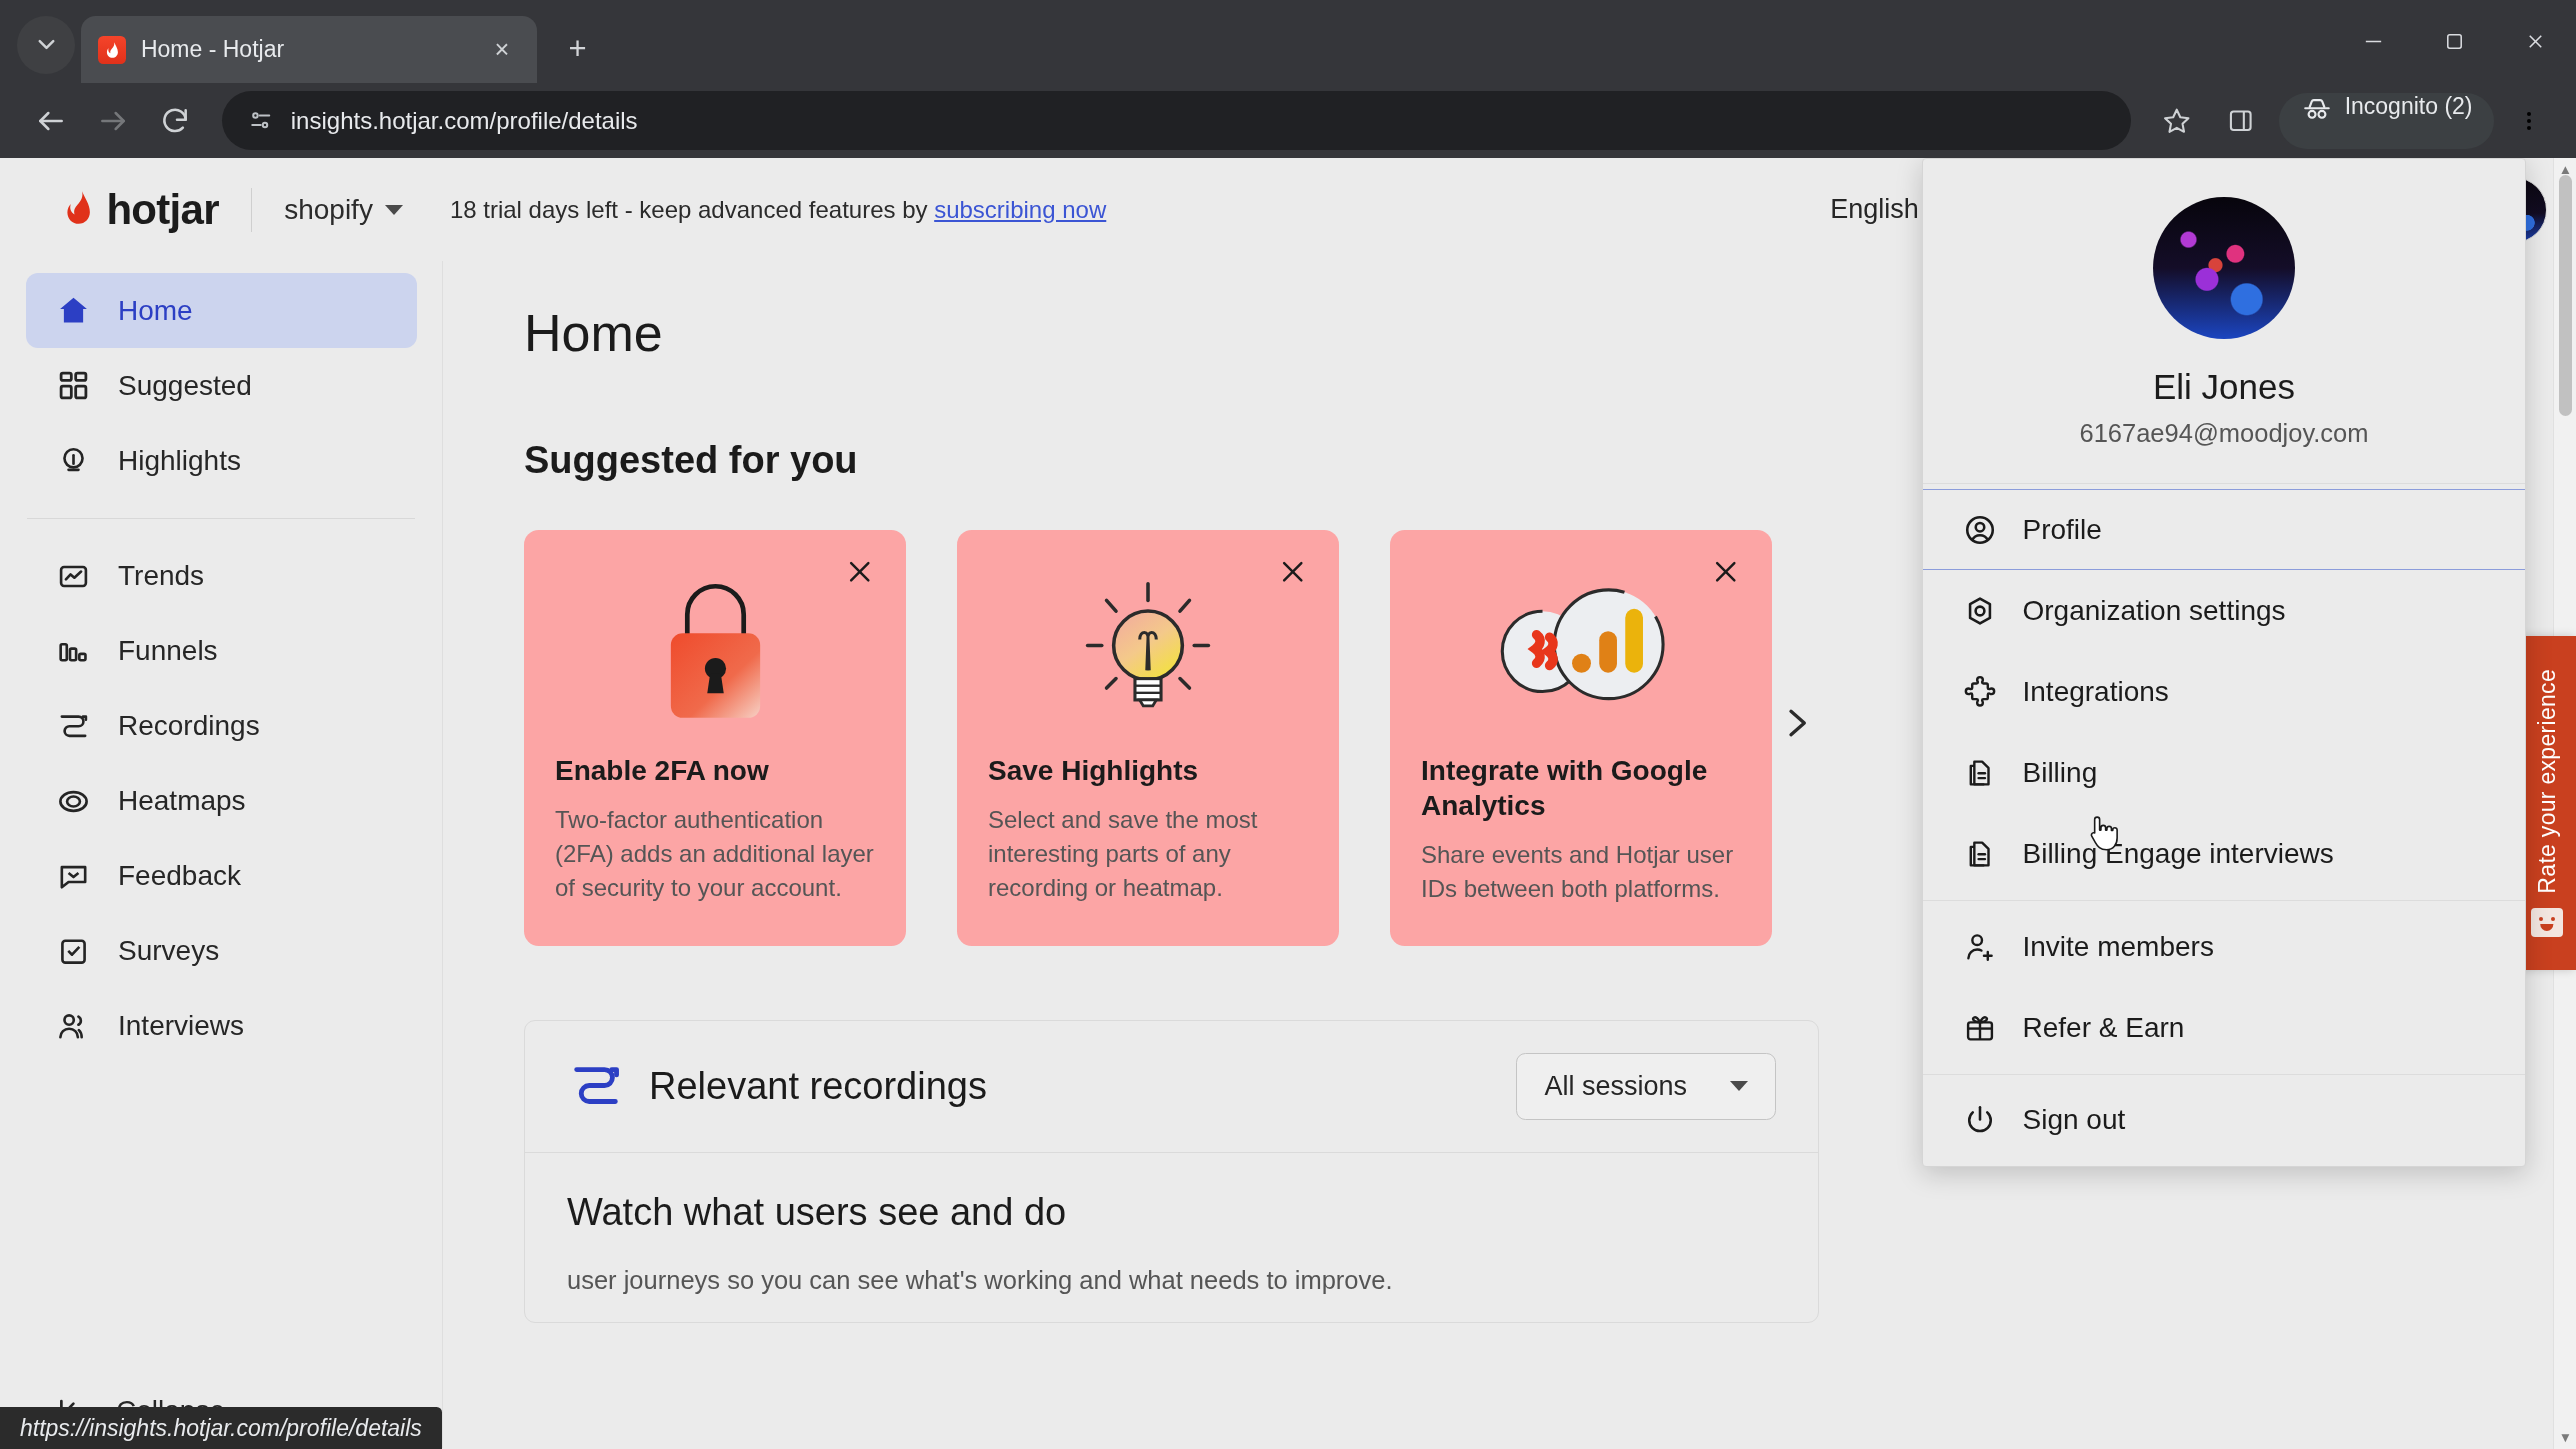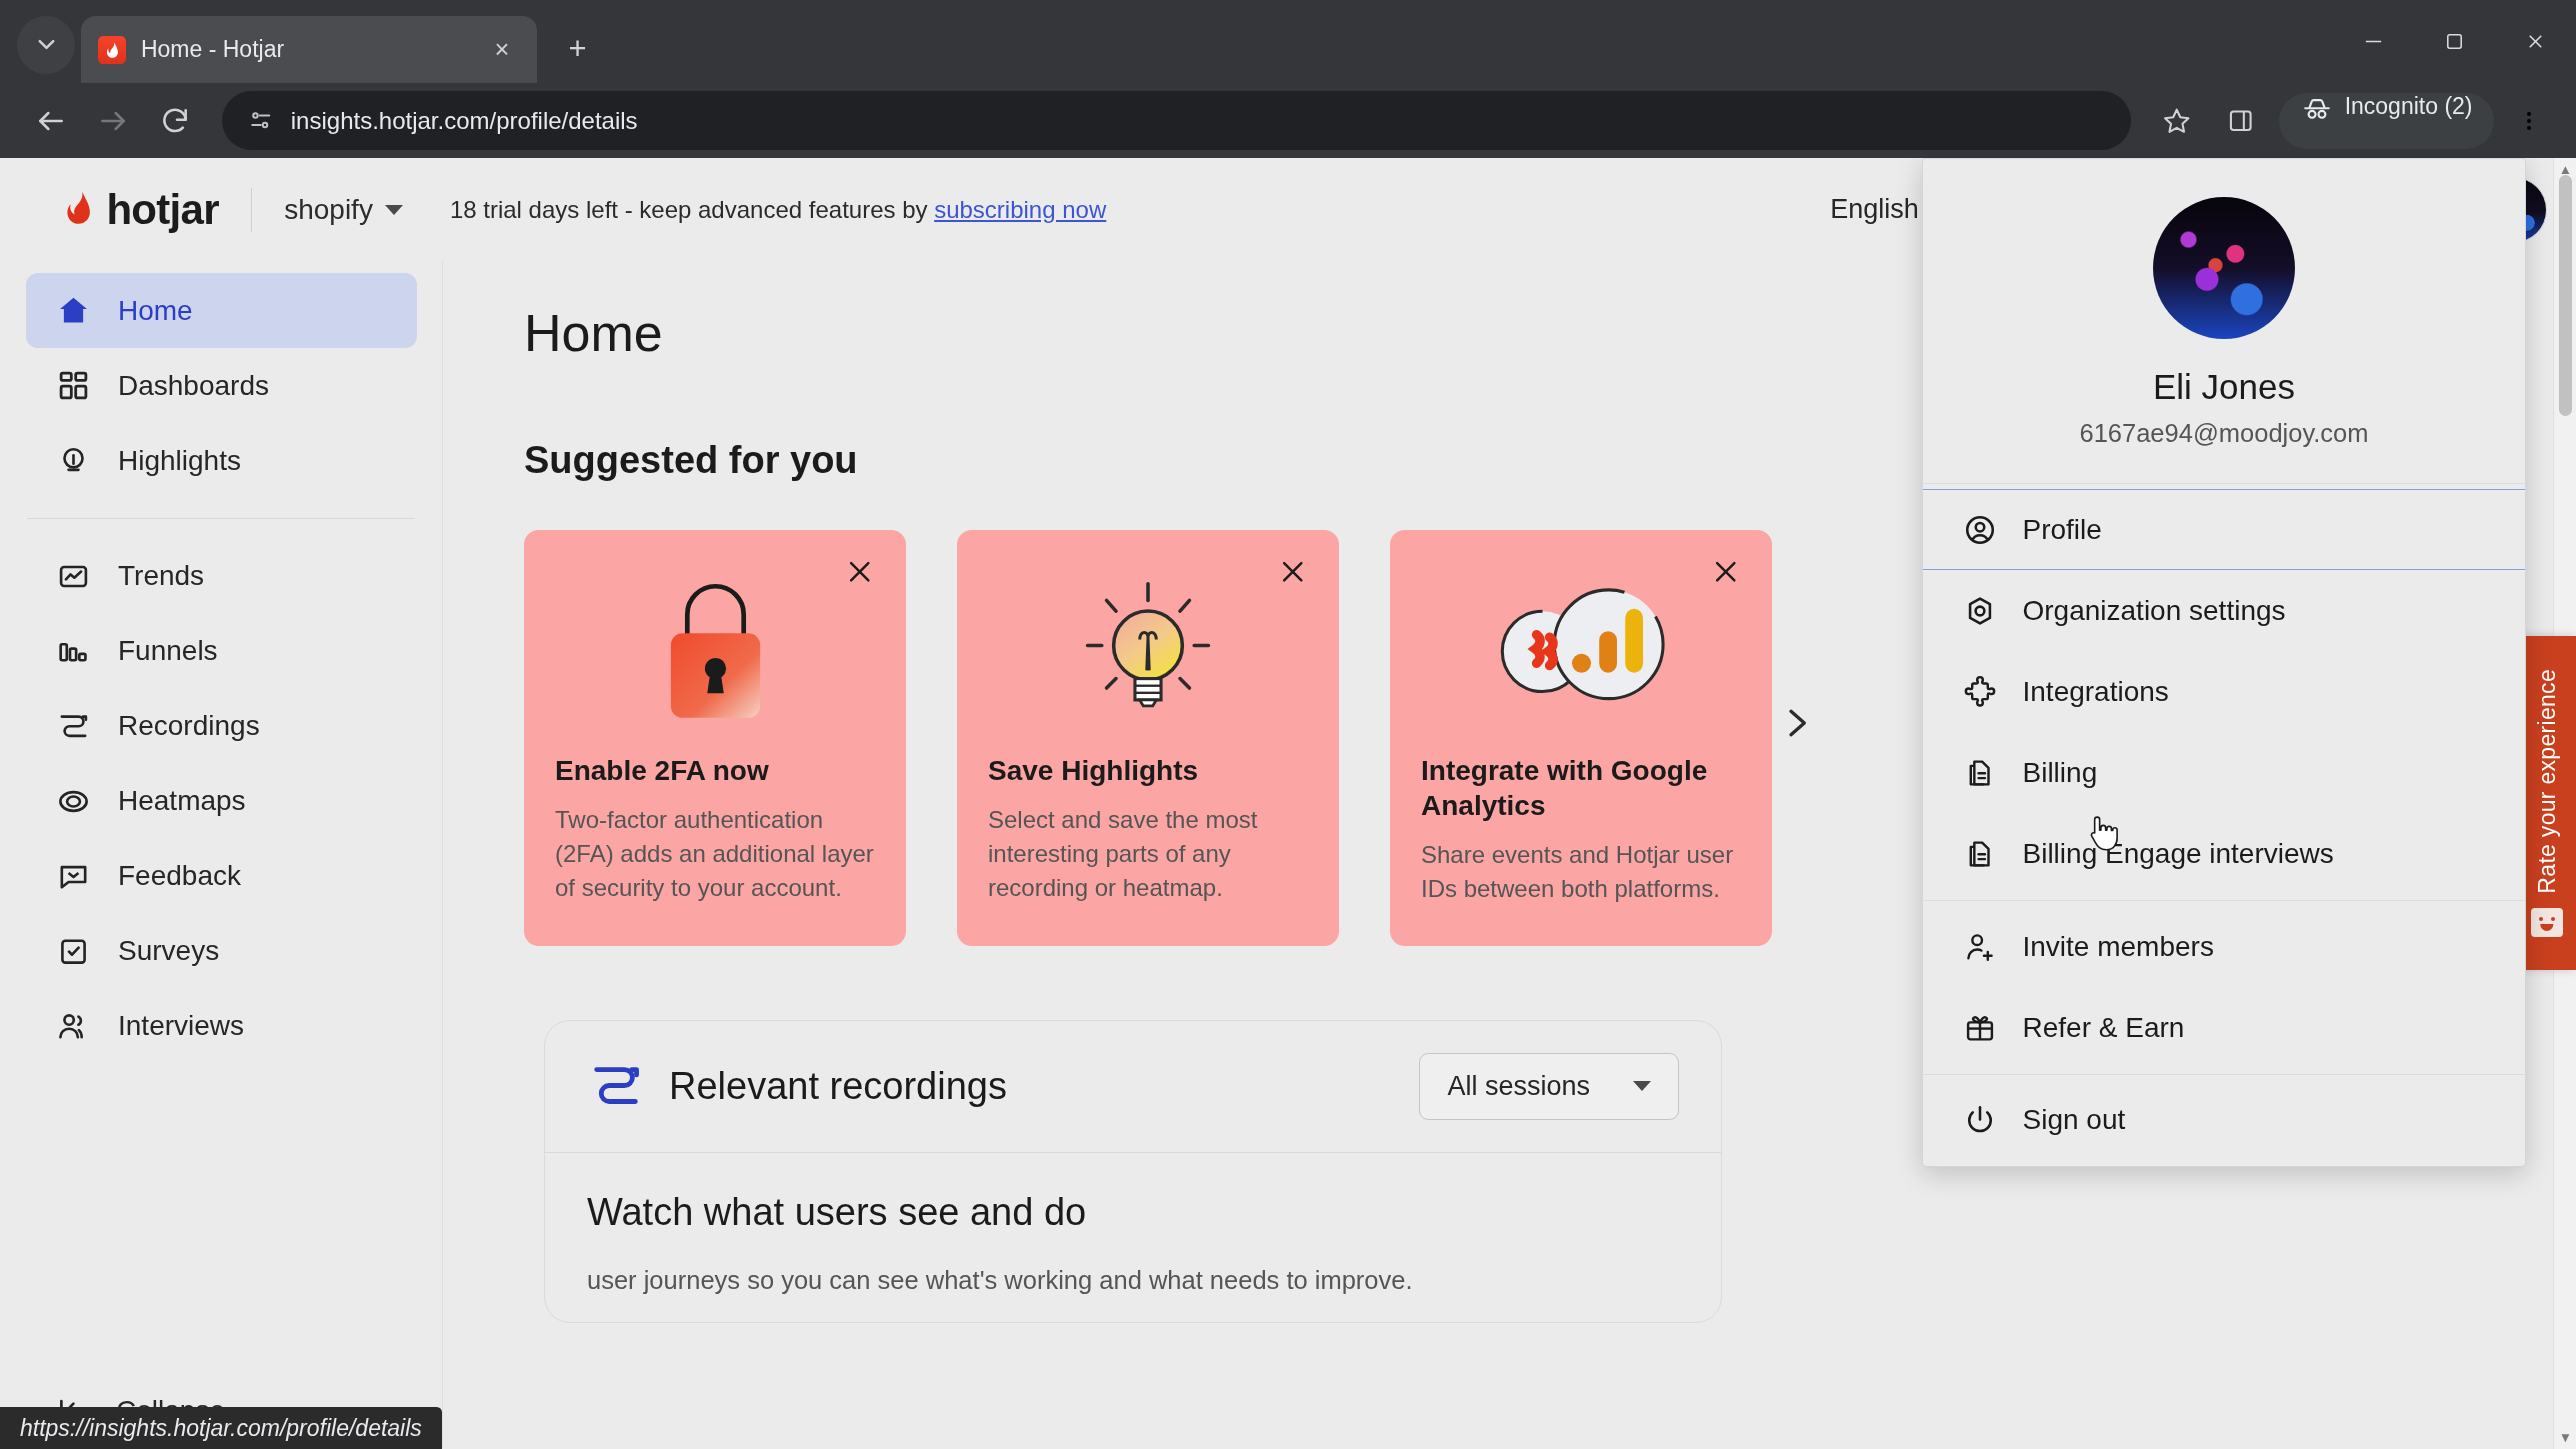--- a/index.html
+++ b/index.html
@@ -196,21 +196,21 @@
   .card-title { font-size: 28px; font-weight: 700; color:#1b1b1b; margin-top: 17.4px; line-height: 1.25; }
   .card-desc { font-size: 24px; color:#555; margin-top: 14.8px; line-height: 1.42; }
   .carousel-next {
     position:absolute; left: 1244px; top: 165px; width: 56px; height: 56px;
     display:flex;align-items:center;justify-content:center; cursor:pointer; color:#2b2b2b;
   }
   .carousel-next svg { width: 40px; height: 40px; }
 
   .panel {
     margin-top: 74px; background:#ebebeb; border: 0.7px solid #dadada;
-    border-radius: 26px; width: 1178px; margin-left: 20px;
+    border-radius: 11px; width: 1295px;
   }
   .panel-hdr { display:flex; align-items:center; padding: 32px 42px; }
   .panel-hdr .picon { width: 58px; height: 58px; margin-right: 24px; flex:none; }
   .panel-hdr .picon svg { width: 58px; height: 58px; }
   .panel-title { font-size: 38px; color:#1b1b1b; }
   .sess-select {
     margin-left:auto; border:0.7px solid #c4c4c4; border-radius: 9.4px; background:#efefef;
     padding: 17.4px 27px; display:flex; align-items:center; gap: 43px; font-size: 27px;
     color:#262626; cursor:pointer;
   }
@@ -481,21 +481,21 @@
 
         <div class="nav-item">
           <span class="nico">
             <svg viewBox="0 0 24 24" fill="none" stroke="#242424" stroke-width="1.9">
                 <rect x="3.5" y="3.5" width="7" height="5" rx="1.2"></rect>
                 <rect x="13.5" y="3.5" width="7" height="5" rx="1.2"></rect>
                 <rect x="3.5" y="12.5" width="7" height="8" rx="1.2"></rect>
                 <rect x="13.5" y="12.5" width="7" height="8" rx="1.2"></rect>
               </svg>
           </span>
-          <span>Dashboards</span>
+          <span>Suggested</span>
         </div>
 
         <div class="nav-item">
           <span class="nico">
             <svg viewBox="0 0 24 24" fill="none" stroke="#242424" stroke-width="1.8" stroke-linecap="round">
                 <circle cx="12" cy="10.5" r="6.2"></circle>
                 <line x1="8.6" y1="18.4" x2="15.4" y2="18.4"></line>
                 <line x1="12" y1="8.4" x2="12" y2="14.2"></line>
               </svg>
           </span>

